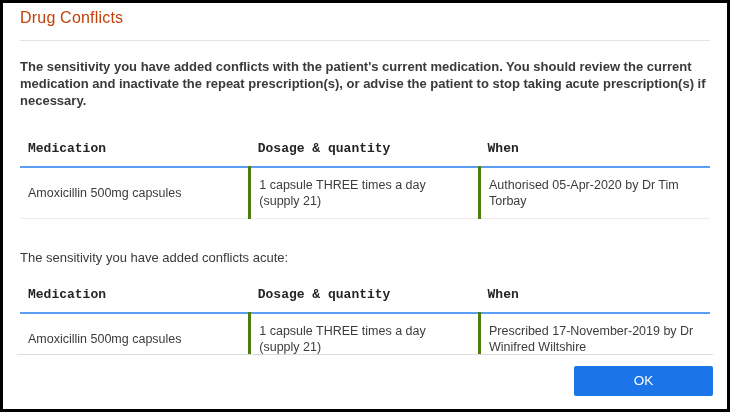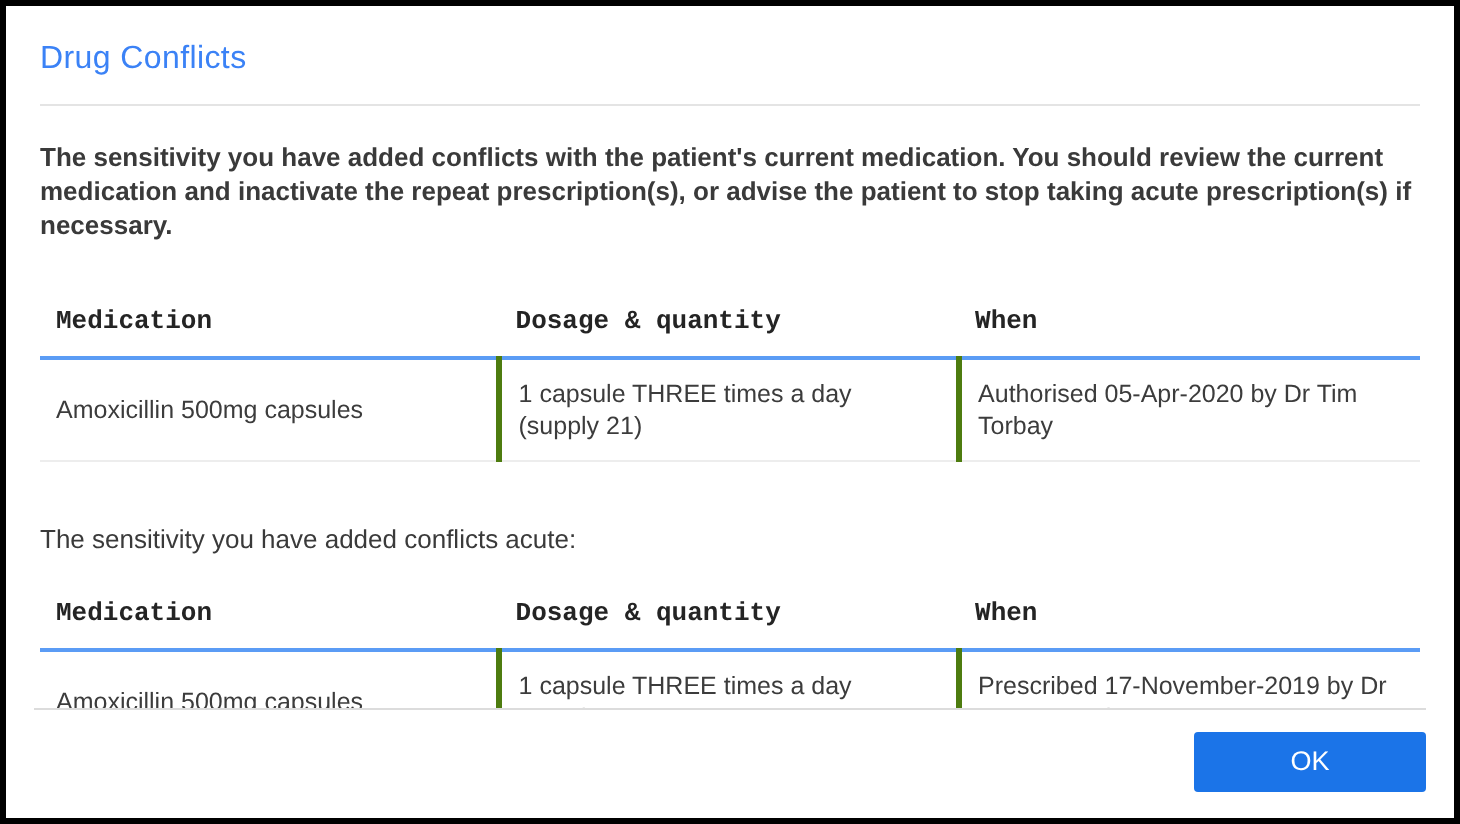--- a/index.html
+++ b/index.html
@@ -15,24 +15,24 @@
     background: #ffffff;
     font-family: "Liberation Sans", sans-serif;
     position: relative;
     overflow: hidden;
   }
   .dialog-body {
     padding: 0 17px;
   }
   .dialog-title {
     margin: 0;
-    padding-top: 18px;
+    padding-top: 6px;
     font-size: 16px;
     font-weight: 400;
-    color: #3b82f6;
+    color: #c2410c;
     letter-spacing: 0.2px;
   }
   .title-divider {
     border: none;
     border-top: 1px solid #e4e4e4;
     margin: 13px 0 0 0;
   }
   .intro-text {
     margin: 17px 0 0 0;
     font-size: 13px;
@@ -78,21 +78,21 @@
     right: 14px;
     bottom: 3px;
     height: 51px;
     border-top: 1px solid #dcdcdc;
     display: flex;
     align-items: center;
     justify-content: flex-end;
     background: #fff;
   }
   .ok-button {
-    width: 116px;
+    width: 139px;
     height: 30px;
     background: #1b74e8;
     color: #ffffff;
     border: none;
     border-radius: 2px;
     font-family: "Liberation Sans", sans-serif;
     font-size: 13.5px;
     cursor: pointer;
   }
 </style>

